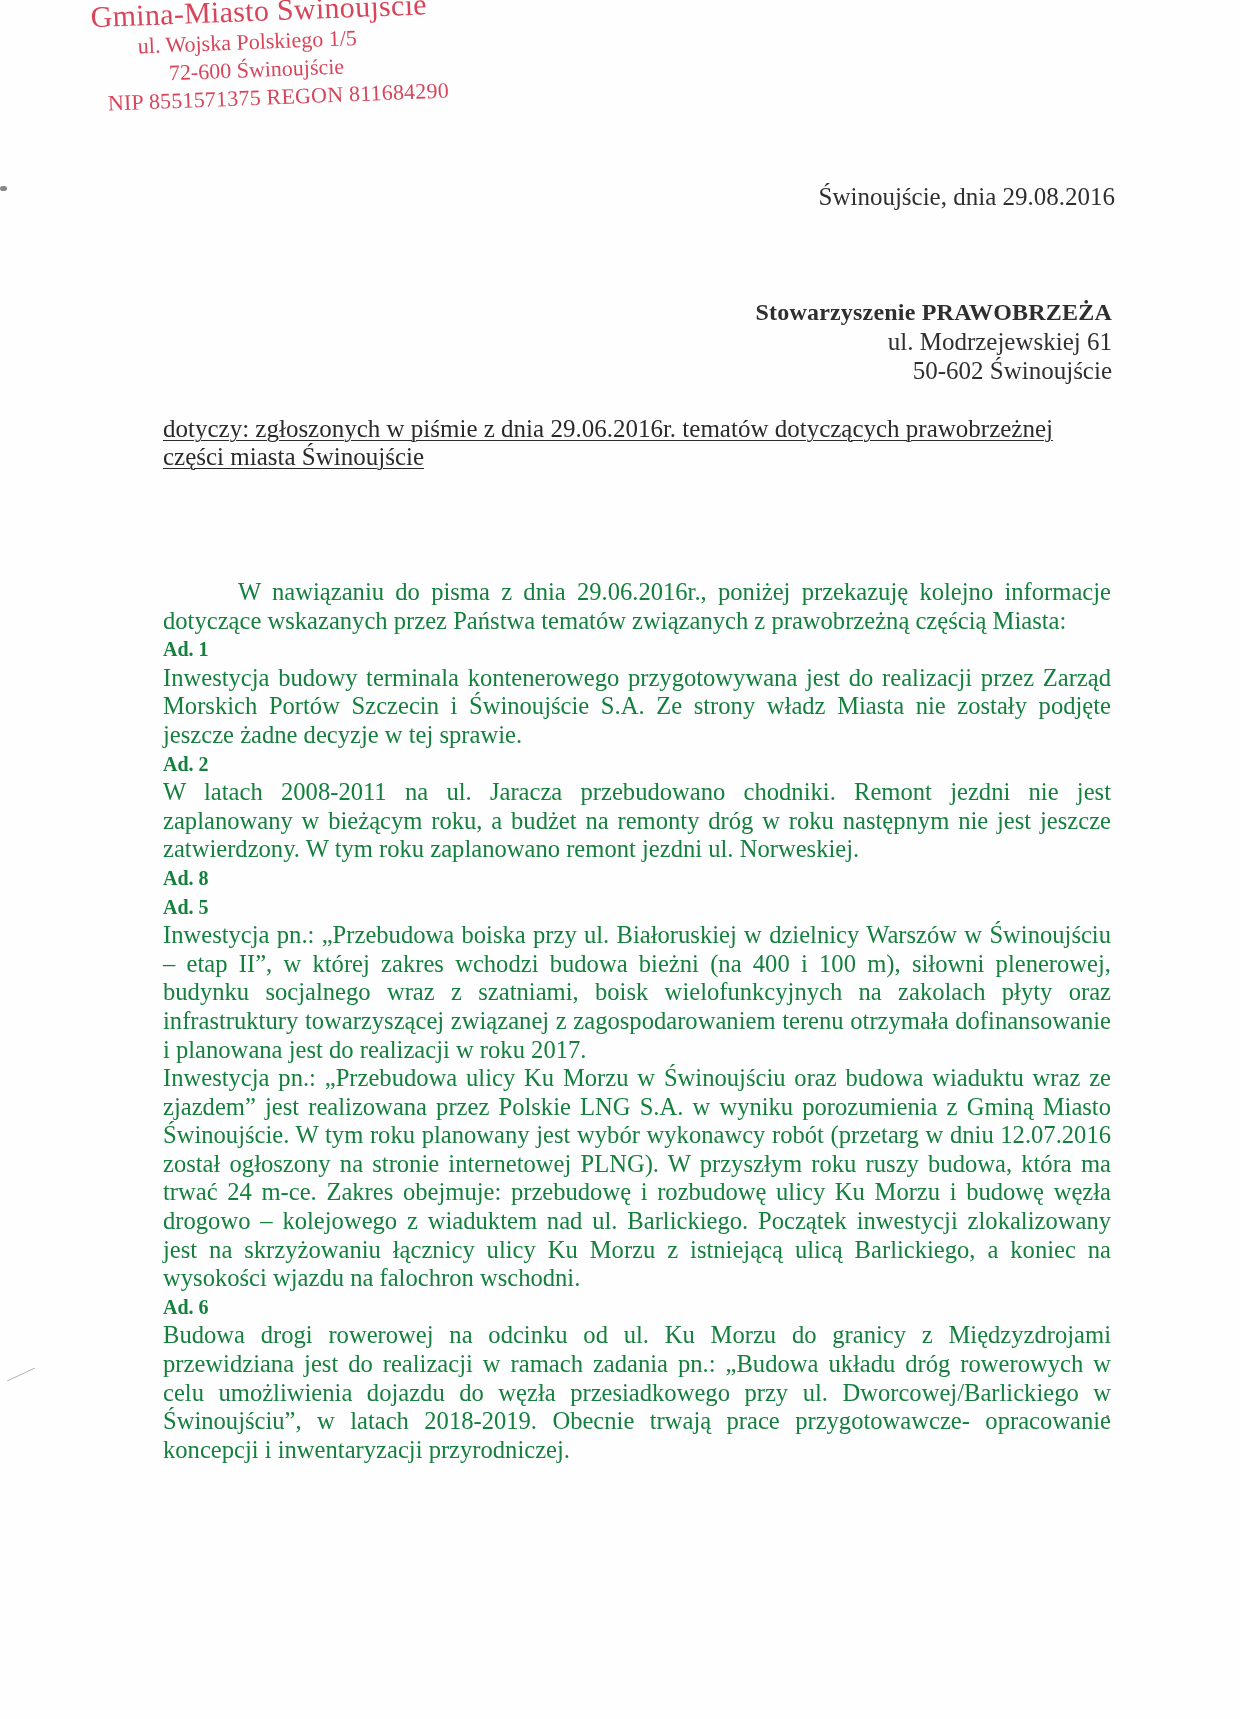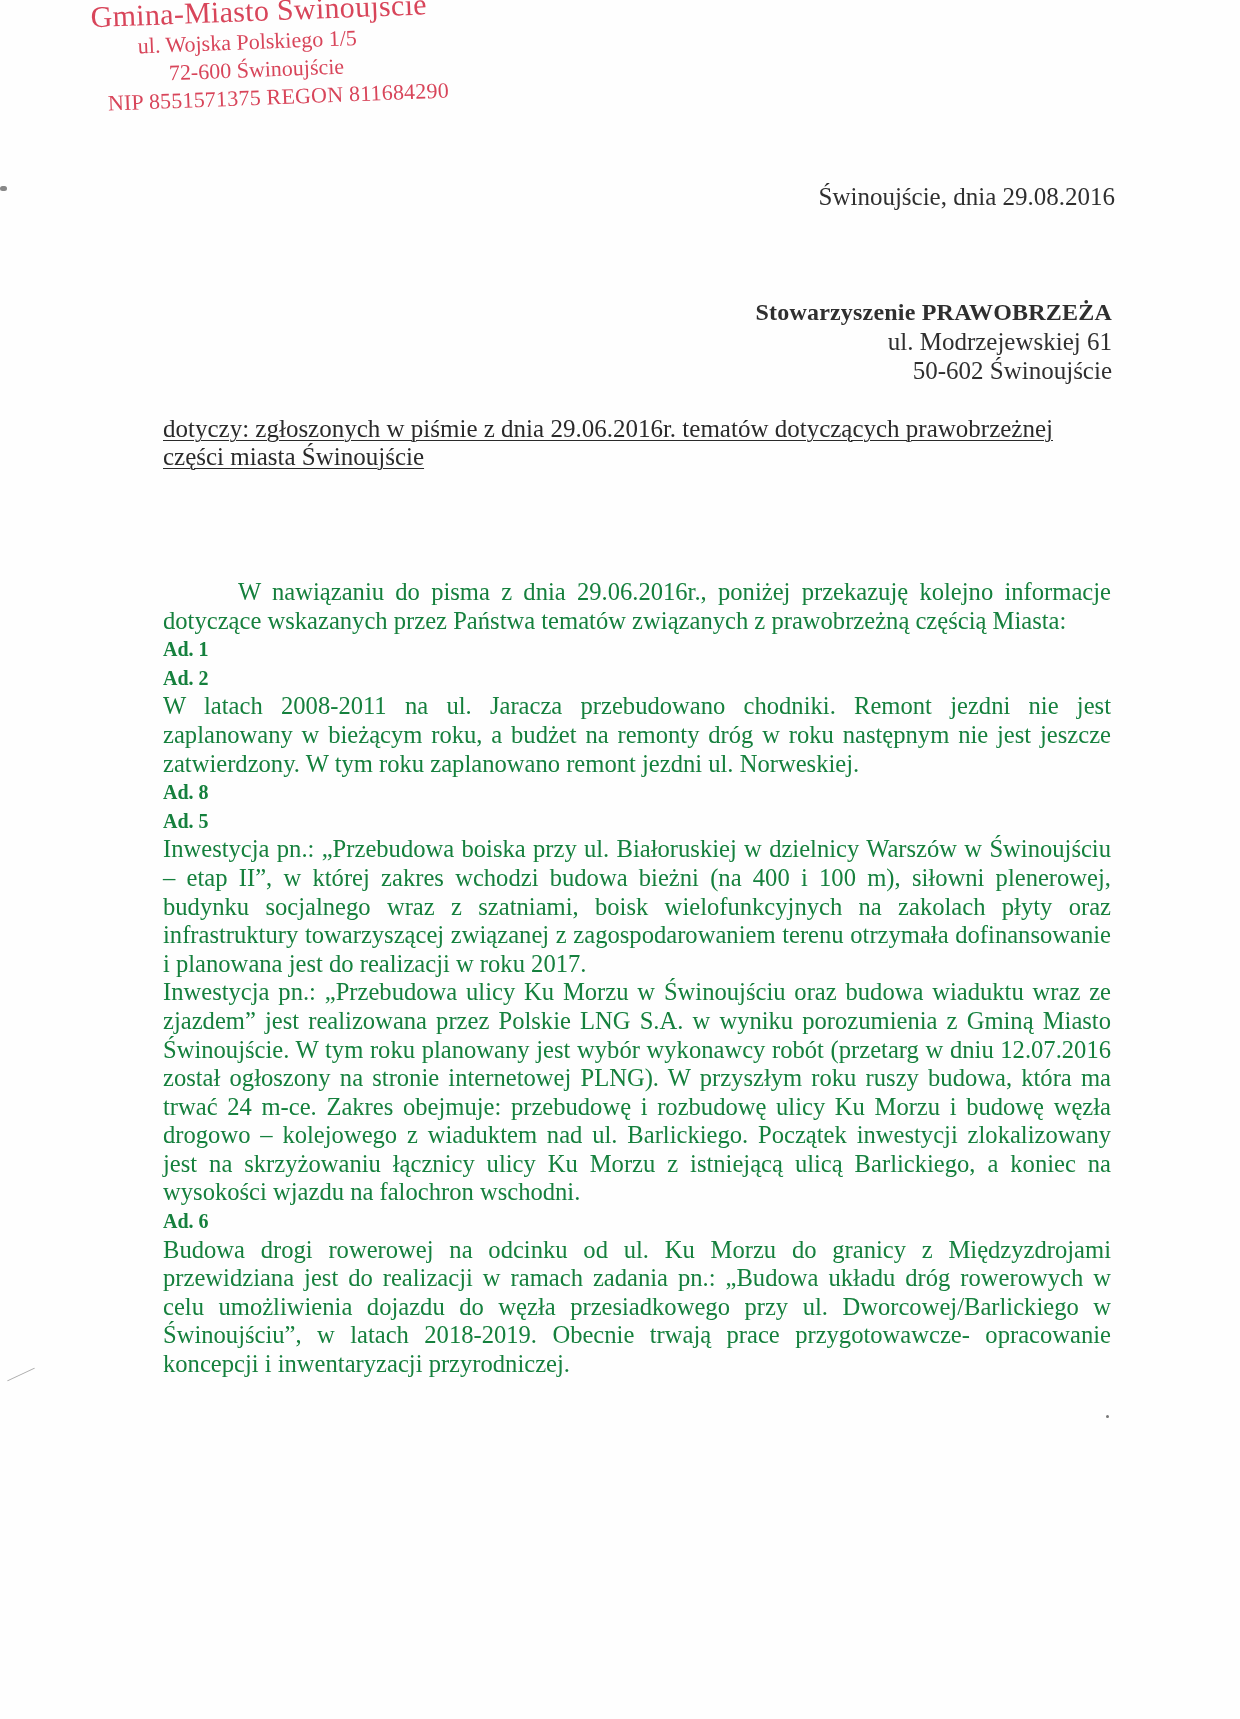--- a/index.html
+++ b/index.html
@@ -56,20 +56,21 @@
 
   <div class="subject">
     <span>dotyczy: zgłoszonych w piśmie z dnia 29.06.2016r. tematów dotyczących prawobrzeżnej części miasta Świnoujście</span>
   </div>
 
   <div class="body">
     <p class="intro">W nawiązaniu do pisma z dnia 29.06.2016r., poniżej przekazuję kolejno informacje dotyczące wskazanych przez Państwa tematów związanych z prawobrzeżną częścią Miasta:</p>
 
     <div>
       <div class="ad">Ad. 1</div>
+      <p>Inwestycja budowy terminala kontenerowego przygotowywana jest do realizacji przez Zarząd Morskich Portów Szczecin i Świnoujście S.A. Ze strony władz Miasta nie zostały podjęte jeszcze żadne decyzje w tej sprawie.</p>
     </div>
     <div>
       <div class="ad">Ad. 2</div>
       <p>W latach 2008-2011 na ul. Jaracza przebudowano chodniki. Remont jezdni nie jest zaplanowany w bieżącym roku, a budżet na remonty dróg w roku następnym nie jest jeszcze zatwierdzony. W tym roku zaplanowano remont jezdni ul. Norweskiej.</p>
     </div>
     <div>
       <div class="ad">Ad. 8</div>
     </div>
     <div>
       <div class="ad">Ad. 5</div>

